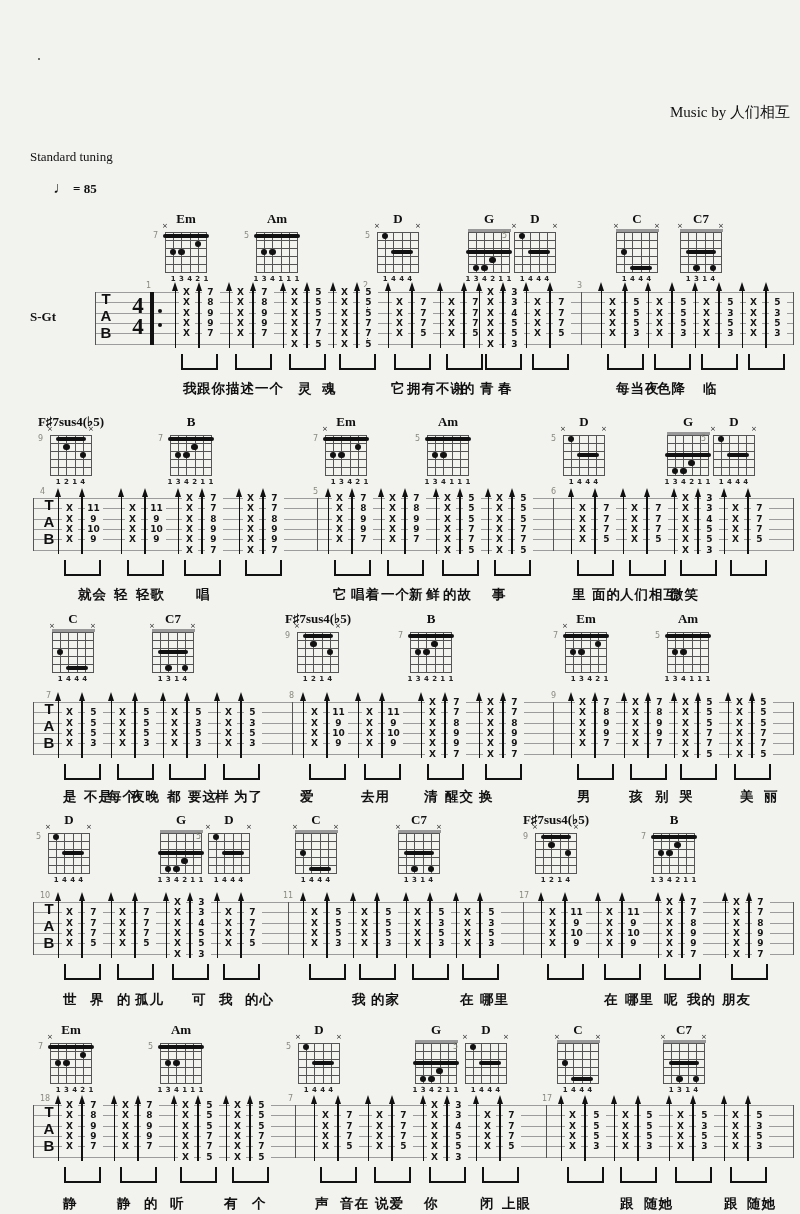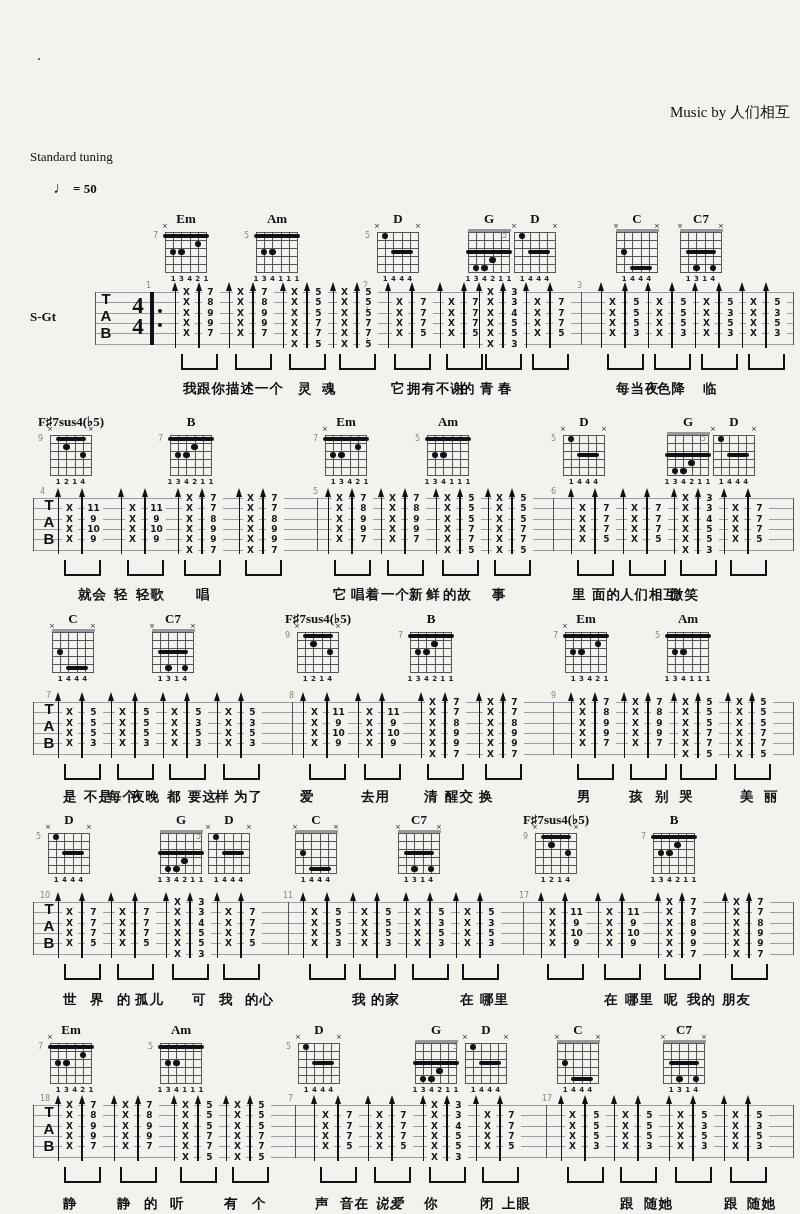--- a/index.html
+++ b/index.html
@@ -42,21 +42,21 @@
   .lyric{position:absolute;font-size:13.5px;font-weight:bold;white-space:nowrap;letter-spacing:1px;}
 </style>
 </head>
 <body>
 
 <div class="sheet" id="sheet">
   <div class="dot-artifact"></div>
   <div class="credit">Music by 人们相互</div>
   <div class="tuning">Standard tuning</div>
   <div class="tempo">
-    <span class="note">♩</span><span>= 50</span>
+    <span class="note">♩</span><span>= 85</span>
   </div>
   <div class="instrument">S-Gt</div>
   <div id="systems-root" style="position:absolute;left:0;top:0;width:800px;height:1214px;">
       <div class="staff-line" style="left: 95px; top: 292px; width: 698px;"></div>
       <div class="staff-line" style="left: 95px; top: 302.3px; width: 698px;"></div>
       <div class="staff-line" style="left: 95px; top: 312.6px; width: 698px;"></div>
       <div class="staff-line" style="left: 95px; top: 322.9px; width: 698px;"></div>
       <div class="staff-line" style="left: 95px; top: 333.2px; width: 698px;"></div>
       <div class="staff-line" style="left: 95px; top: 343.5px; width: 698px;"></div>
       <div class="barline" style="left: 95px; top: 292px; height: 52.5px;"></div>
@@ -1477,21 +1477,21 @@
       <div class="tok" style="left: 750.5px; top: 1141.2px; width: 18px;">3</div>
       <div class="bracket" style="left: 730px; top: 1166.5px; width: 33px; height: 14px;"></div>
       <div class="lyric" style="left: 63px; top: 1195px;">静</div>
       <div class="lyric" style="left: 117px; top: 1195px;">静</div>
       <div class="lyric" style="left: 144px; top: 1195px;">的</div>
       <div class="lyric" style="left: 170px; top: 1195px;">听</div>
       <div class="lyric" style="left: 224px; top: 1195px;">有</div>
       <div class="lyric" style="left: 252px; top: 1195px;">个</div>
       <div class="lyric" style="left: 315px; top: 1195px;">声</div>
       <div class="lyric" style="left: 340px; top: 1195px;">音在</div>
-      <div class="lyric" style="left: 375px; top: 1195px; font-style: italic;">说爱</div>
+      <div class="lyric" style="left: 375px; top: 1195px;">说爱</div>
       <div class="lyric" style="left: 424px; top: 1195px;">你</div>
       <div class="lyric" style="left: 480px; top: 1195px;">闭</div>
       <div class="lyric" style="left: 502px; top: 1195px;">上眼</div>
       <div class="lyric" style="left: 620px; top: 1195px;">跟</div>
       <div class="lyric" style="left: 644px; top: 1195px;">随她</div>
       <div class="lyric" style="left: 724px; top: 1195px;">跟</div>
       <div class="lyric" style="left: 747px; top: 1195px;">随她</div>
     </div>
 </div>
 

